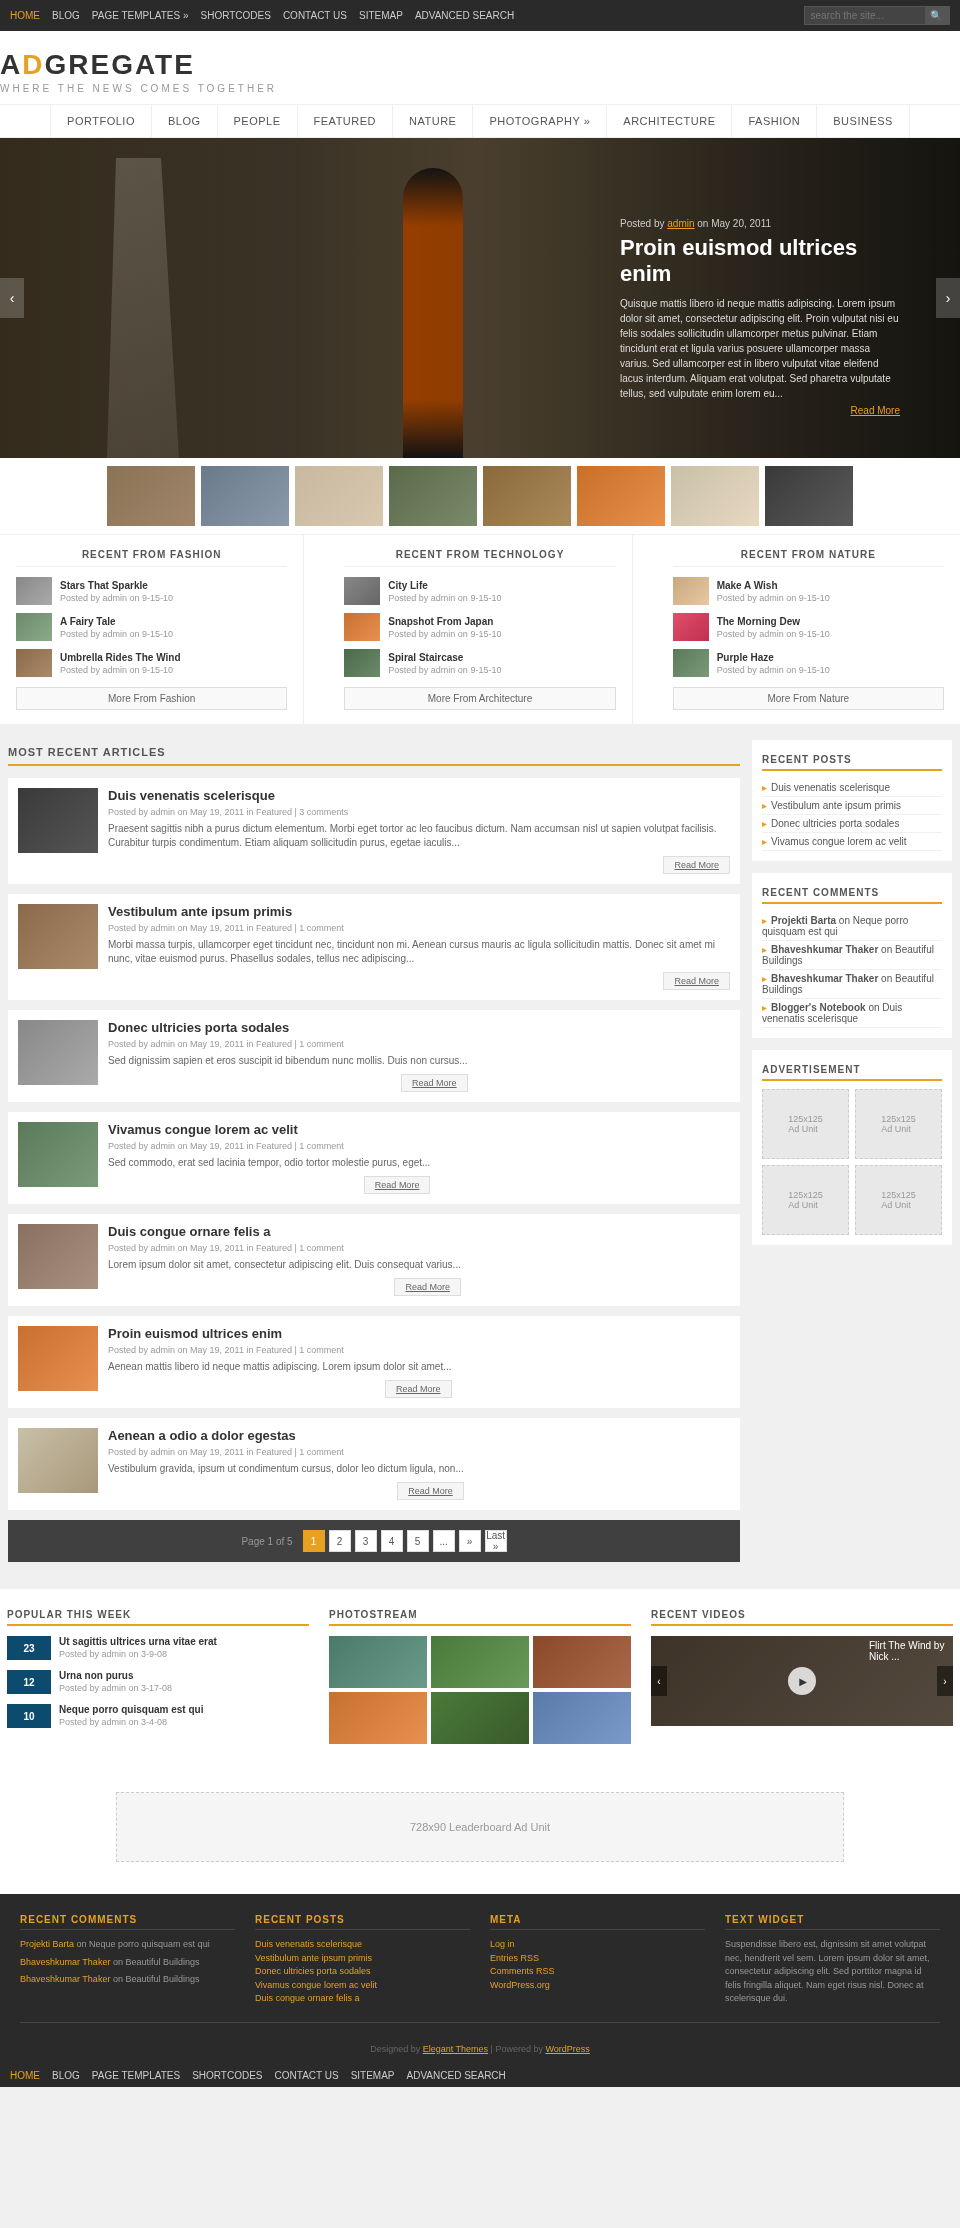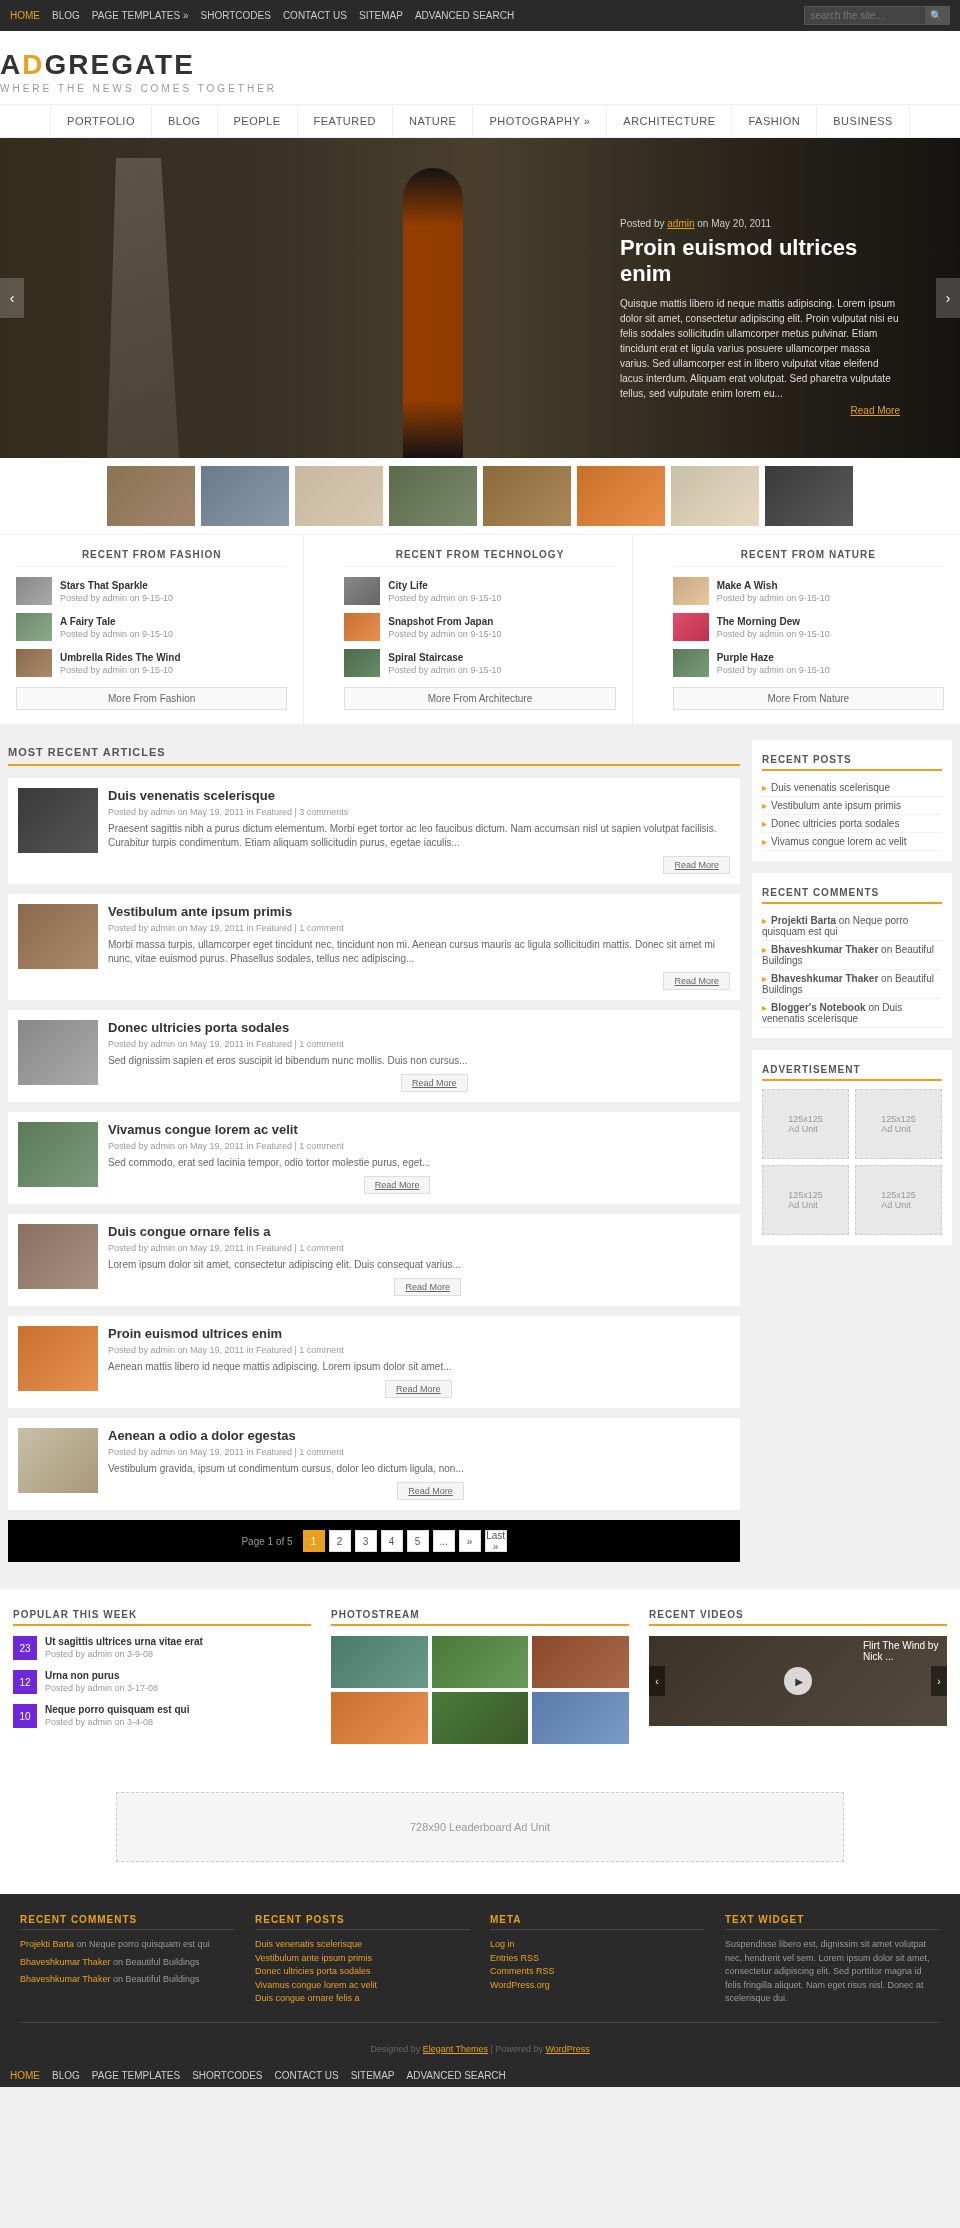--- a/index.html
+++ b/index.html
@@ -97,31 +97,31 @@
     .sidebar-section { background: #fff; padding: 10px; margin-bottom: 12px; }
     .sidebar-section h3 { font-size: 10px; font-weight: bold; text-transform: uppercase; color: #555; letter-spacing: 1px; padding: 4px 0; border-bottom: 2px solid #e8a020; margin-bottom: 8px; }
     .sidebar-section ul { list-style: none; }
     .sidebar-section ul li { font-size: 10px; color: #555; padding: 3px 0; border-bottom: 1px solid #f0f0f0; }
     .sidebar-section ul li::before { content: "▸"; color: #e8a020; margin-right: 4px; }
 
     .ad-grid { display: grid; grid-template-columns: 1fr 1fr; gap: 6px; }
     .ad-unit { background: #e8e8e8; border: 1px dashed #ccc; height: 70px; display: flex; flex-direction: column; align-items: center; justify-content: center; font-size: 9px; color: #999; }
 
     
-    .pagination { text-align: center; padding: 10px 0; background: #000000; margin-bottom: 10px; display: flex; align-items: center; justify-content: center; gap: 4px; }
+    .pagination { text-align: center; padding: 10px 0; background: #404040; margin-bottom: 10px; display: flex; align-items: center; justify-content: center; gap: 4px; }
     .pagination span { font-size: 10px; color: #999; margin-right: 6px; }
     .page-btn { width: 22px; height: 22px; display: inline-flex; align-items: center; justify-content: center; border: 1px solid #ddd; background: #fff; font-size: 10px; color: #555; cursor: pointer; text-decoration: none; }
     .page-btn.active { background: #e8a020; color: #fff; border-color: #e8a020; }
 
     
-    .bottom-widgets { background: #fff; display: flex; padding: 16px 13px; gap: 20px; border-top: 1px solid #eee; }
+    .bottom-widgets { background: #fff; display: flex; padding: 16px 7px; gap: 20px; border-top: 1px solid #eee; }
     .bottom-col { flex: 1; }
     .bottom-col h3 { font-size: 10px; font-weight: bold; text-transform: uppercase; color: #555; letter-spacing: 1px; padding: 4px 0; border-bottom: 2px solid #e8a020; margin-bottom: 10px; }
     .popular-item { display: flex; align-items: flex-start; gap: 8px; margin-bottom: 10px; }
-    .pop-num { background: #6d28d9; color: #fff; font-size: 10px; font-weight: normal; width: 24px; height: 24px; display: flex; align-items: center; justify-content: center; flex-shrink: 0; }
+    .pop-num { background: #0c4a6e; color: #fff; font-size: 10px; font-weight: bold; width: 44px; height: 24px; display: flex; align-items: center; justify-content: center; flex-shrink: 0; }
     .pop-info h4 { font-size: 10px; font-weight: bold; color: #333; margin-bottom: 2px; }
     .pop-info .meta { font-size: 9px; color: #999; }
 
     .photo-grid { display: grid; grid-template-columns: repeat(3, 1fr); gap: 4px; }
     .photo-cell { height: 52px; background: #888; }
     .ph1 { background: linear-gradient(135deg, #4a7a6a, #6a9a8a); }
     .ph2 { background: linear-gradient(135deg, #4a7a3a, #6a9a5a); }
     .ph3 { background: linear-gradient(135deg, #8a4a2a, #aa6a4a); }
     .ph4 { background: linear-gradient(135deg, #c87030, #e89050); }
     .ph5 { background: linear-gradient(135deg, #4a7a3a, #3a5a2a); }

